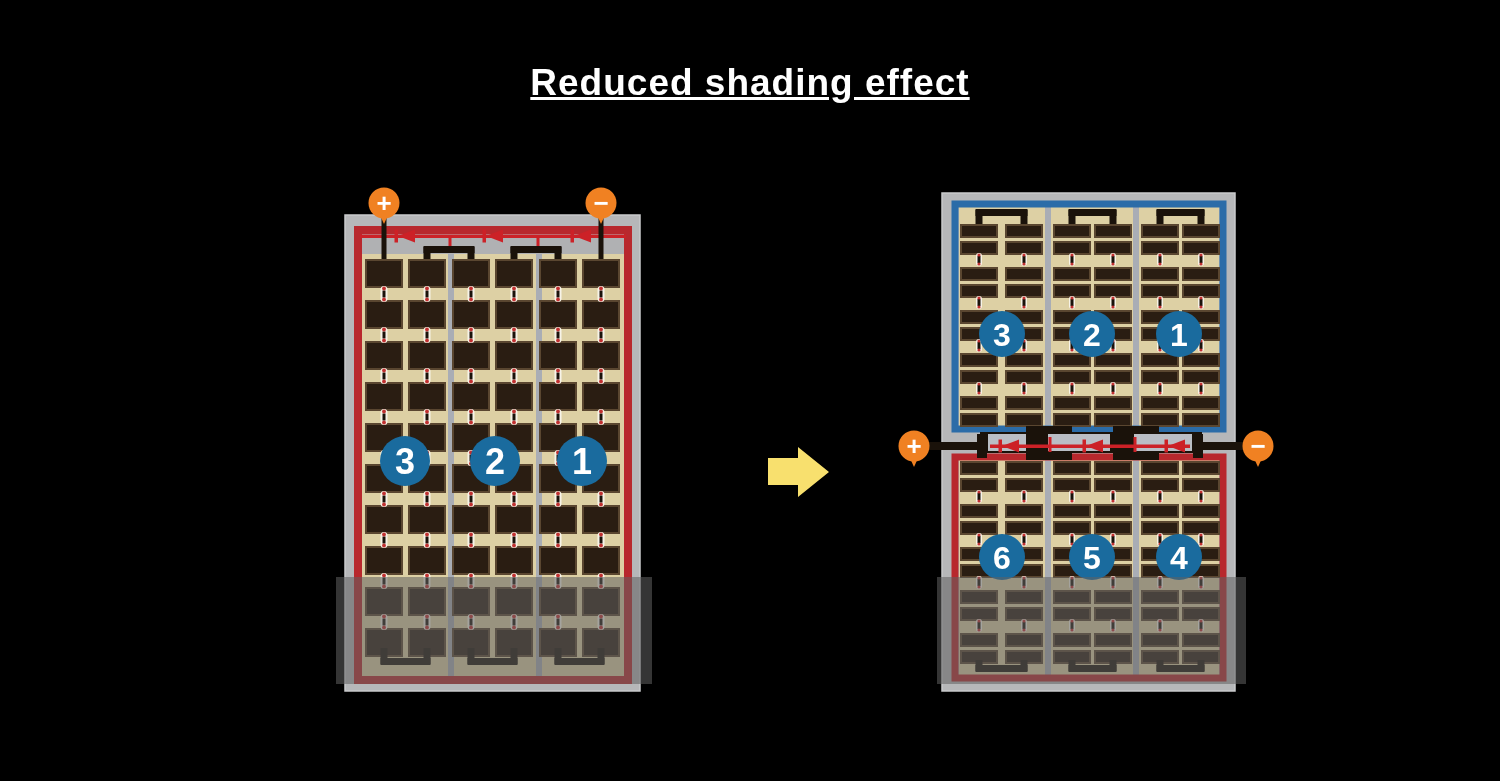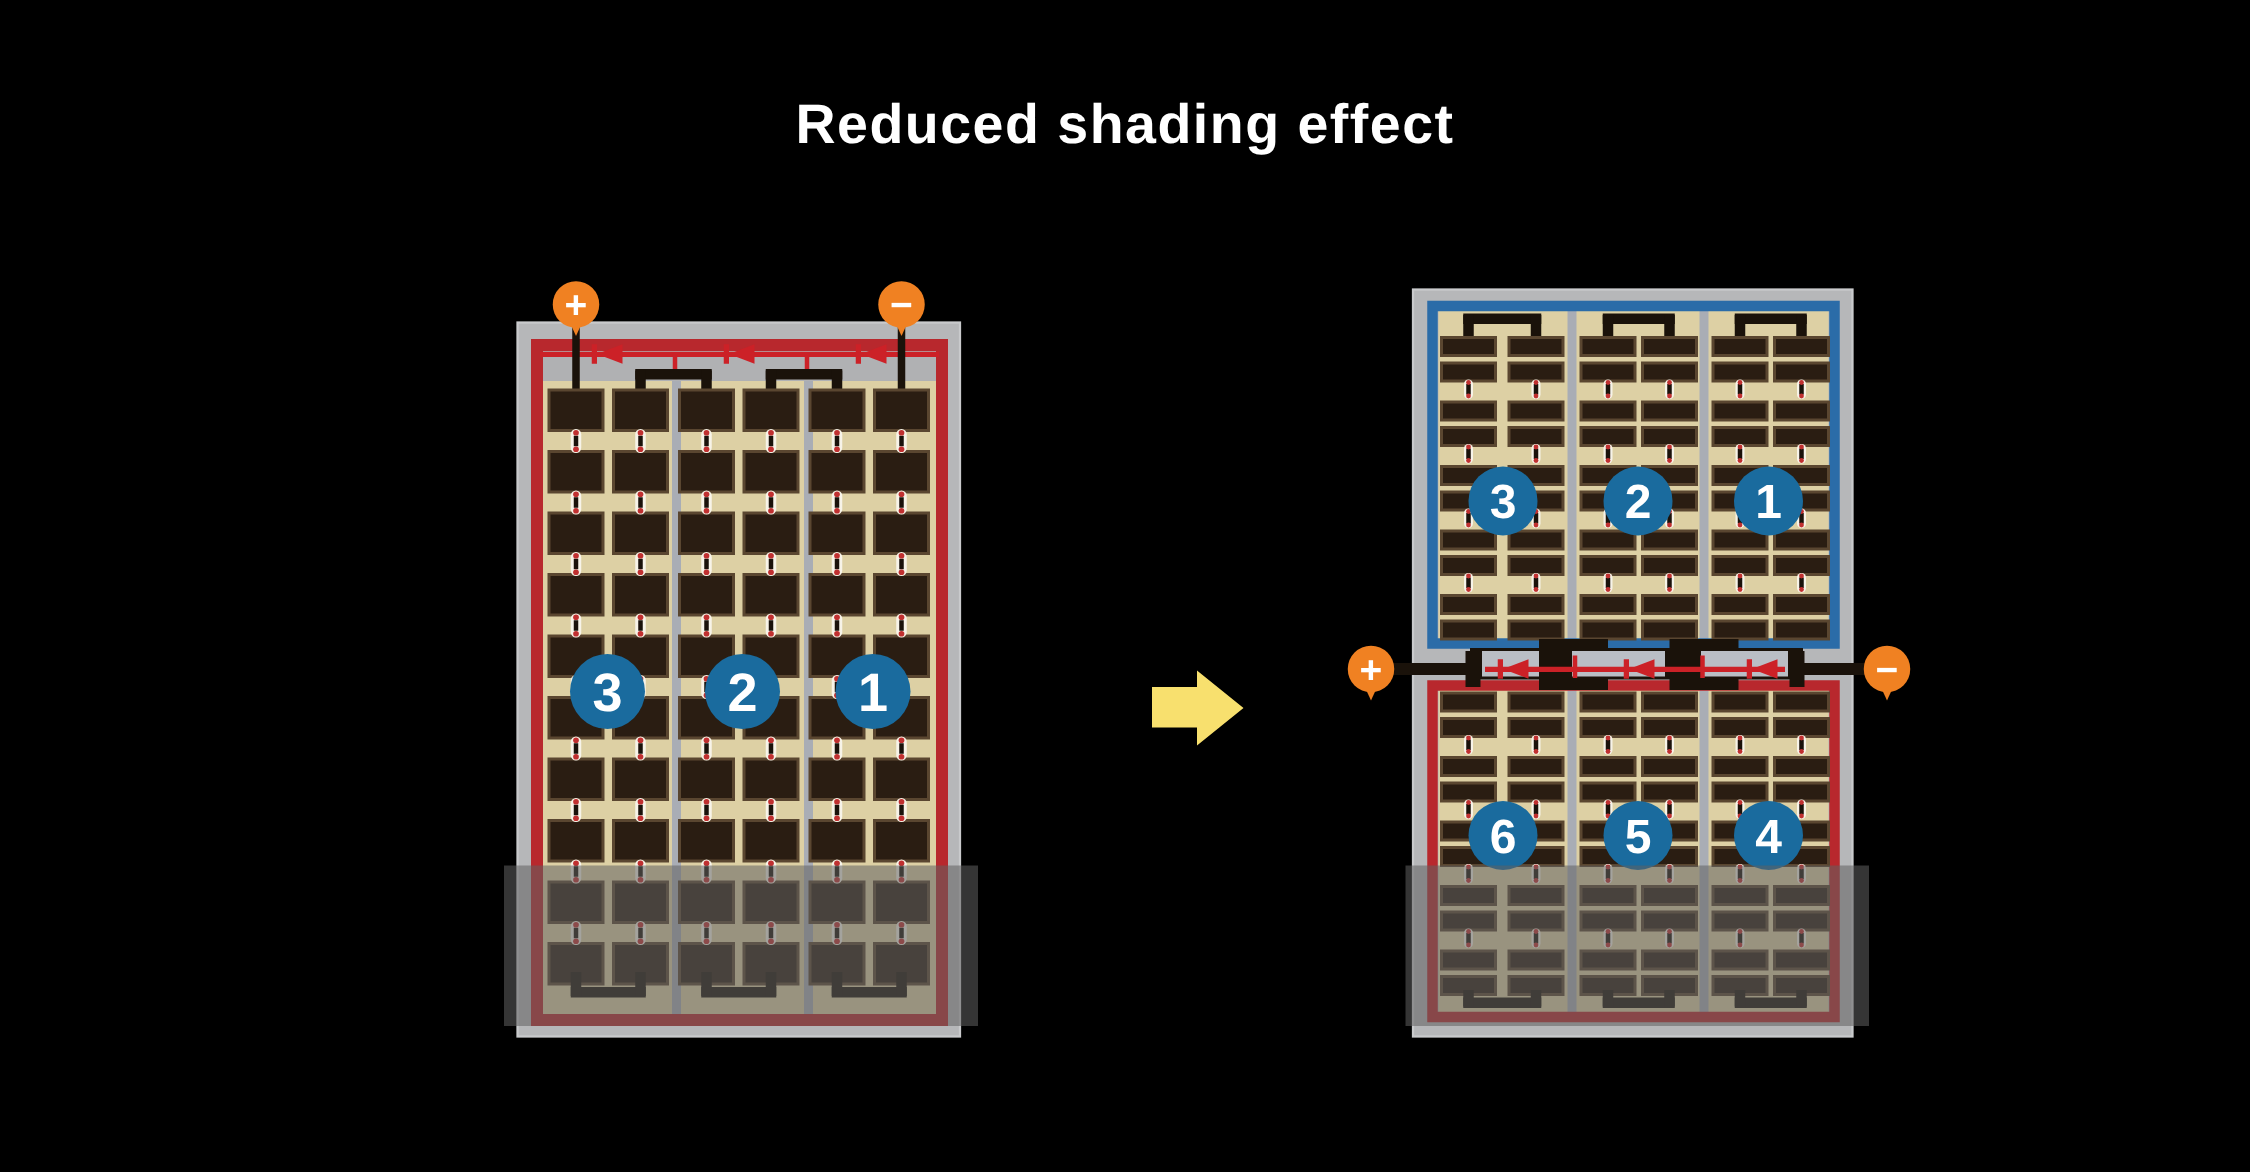--- a/index.html
+++ b/index.html
@@ -11,21 +11,21 @@
   h1.title{
     position:absolute;top:62px;left:0;right:0;margin:0;
     text-align:center;font-size:37px;font-weight:bold;letter-spacing:1px;
   }
   svg{position:absolute;top:0;left:0;}
 </style>
 </head>
 <body style="background: rgb(0, 0, 0);">
 
 <div class="stage">
-  <h1 class="title" style="color: rgb(255, 255, 255);">Reduced shading effect</h1>
+  <h1 class="title" style="color: rgb(255, 255, 255); text-decoration: underline;">Reduced shading effect</h1>
   <svg id="diagram" width="1500" height="781" viewBox="0 0 1500 781">
       <g>
         <rect x="345" y="215" width="295" height="476" fill="#b6b7b9" stroke="#c9cacc" stroke-width="1.5"></rect>
         <rect x="355" y="227" width="276" height="455" fill="#b0b1b3"></rect>
         <rect x="362" y="254" width="262" height="426" fill="#ddd0a4"></rect>
         <rect x="448" y="254" width="6" height="426" fill="#a9adb5"></rect>
         <rect x="536" y="254" width="6" height="426" fill="#a9adb5"></rect>
         <rect x="358" y="230" width="270" height="450" fill="none" stroke="#b8282d" stroke-width="8"></rect>
         <g>
           <rect x="360" y="234.5" width="266" height="3.5" fill="#cc2127"></rect>

